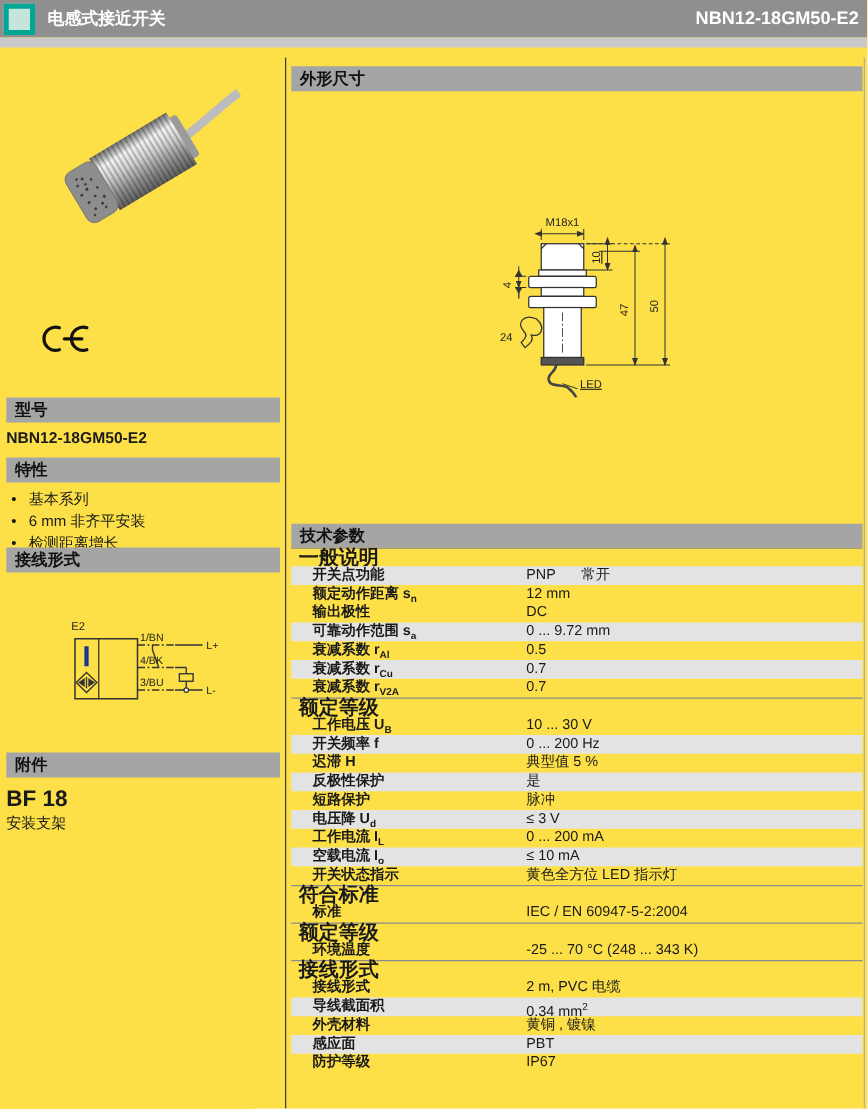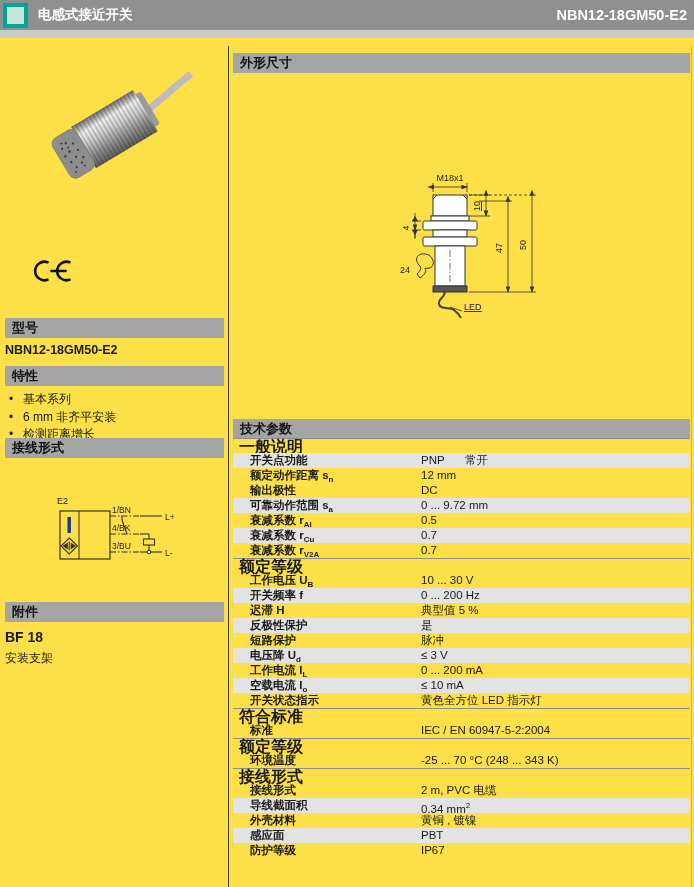--- a/index.html
+++ b/index.html
@@ -20,21 +20,21 @@
   
   .sec-bar{position:absolute;height:20px;line-height:20px;background:#a5a5a5;
            font-weight:bold;font-size:13px;color:#111;padding-left:7px;box-sizing:border-box;}
   .sec-bar.left{left:5px;width:219px;}
   .sec-bar.right{left:233px;width:457px;}
   
   .model-value{position:absolute;left:5px;top:343px;font-weight:bold;font-size:12.5px;}
   .features-list{position:absolute;left:7px;top:391px;font-size:12px;line-height:17.5px;}
   .features-list .feat{position:relative;padding-left:16px;}
   .features-list .feat::before{content:"\2022";position:absolute;left:2px;}
-  .acc-model{position:absolute;left:5px;top:629px;font-weight:bold;font-size:14px;}
+  .acc-model{position:absolute;left:5px;top:629px;font-weight:bold;font-size:18px;}
   .acc-desc{position:absolute;left:5px;top:650px;font-size:12px;}
   
   .photo-svg{position:absolute;left:45px;top:64px;}
   .ce-svg{position:absolute;left:32px;top:257px;}
   .wiring-svg{position:absolute;left:52px;top:494px;}
   .dims-svg{position:absolute;left:398px;top:160px;}
   
   .tech-table{position:absolute;left:233px;top:438px;width:457px;font-size:11.5px;}
   .sub-header{height:15px;line-height:15px;font-weight:bold;font-size:16px;
               border-top:1px solid #8c8c8c;padding-left:6px;box-sizing:border-box;}

